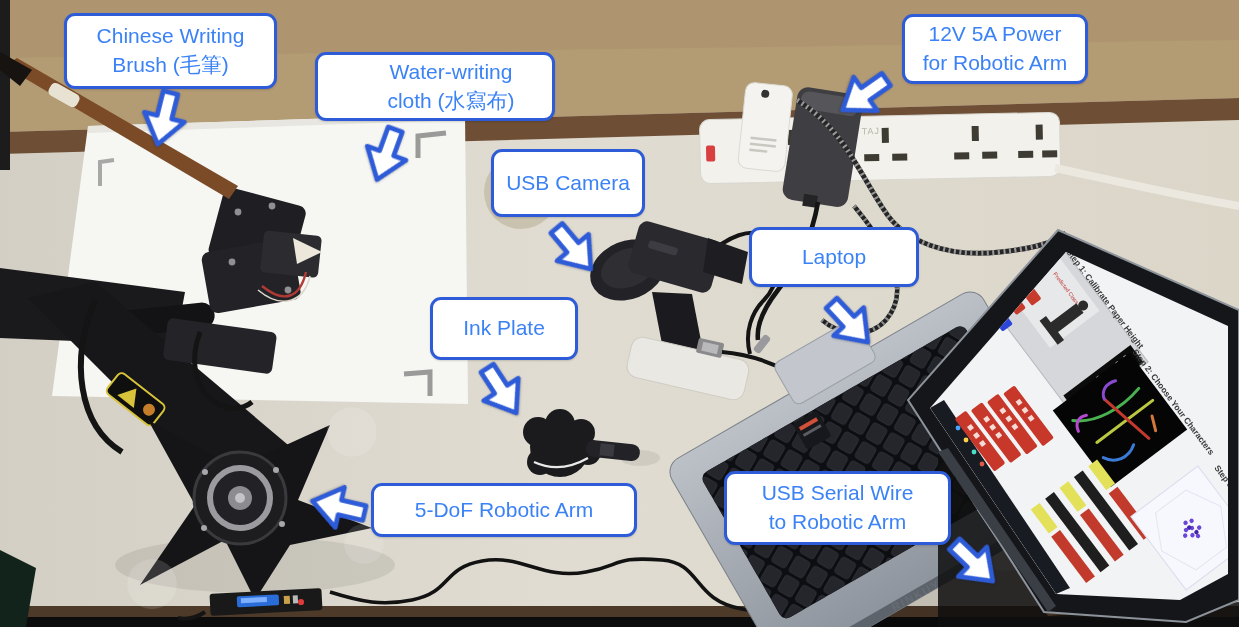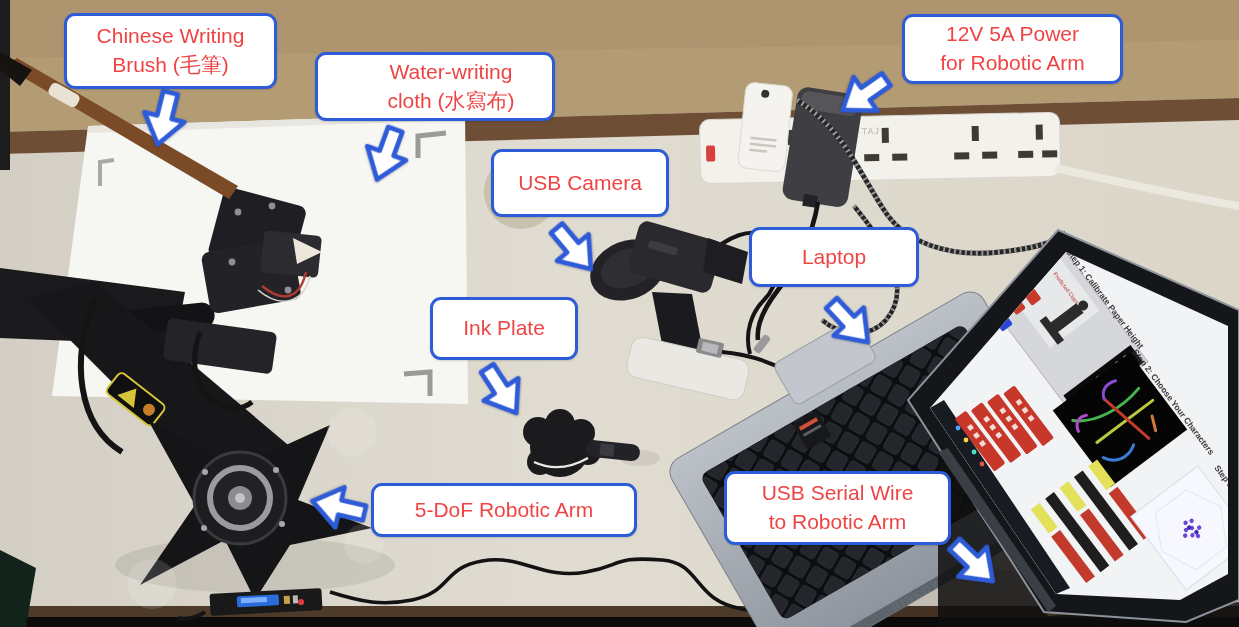--- a/index.html
+++ b/index.html
@@ -4,28 +4,28 @@
 <style>
   html,body{margin:0;padding:0;background:#000;}
   .stage{
     position:relative;width:1239px;height:627px;overflow:hidden;
     font-family:"Liberation Sans", sans-serif;background:#d8d4c9;
   }
   svg.scene{position:absolute;left:0;top:0;}
   .callout{
     position:absolute;box-sizing:border-box;
     background:#ffffff;border:3px solid #2e5bd7;border-radius:11px;
-    color:#ef4444;font-size:21px;line-height:1.38;text-align:center;
+    color:#3b82f6;font-size:21px;line-height:1.38;text-align:center;
     white-space:pre-line;display:flex;align-items:center;justify-content:center;
     padding:4px 8px;box-shadow:0 1px 2px rgba(0,0,0,.15);
   }
   #co-brush {left:64px;  top:13px;  width:213px; height:76px;}
   #co-cloth {left:315px; top:52px;  width:240px; height:69px;padding-left:40px;}
-  #co-power {left:902px; top:14px;  width:221px; height:70px;}
-  #co-camera{left:491px; top:149px; width:178px; height:68px;}
+  #co-power {left:902px; top:14px;  width:186px; height:70px;}
+  #co-camera{left:491px; top:149px; width:154px; height:68px;}
   #co-laptop{left:749px; top:227px; width:170px; height:60px;}
   #co-ink   {left:430px; top:297px; width:148px; height:63px;}
   #co-arm   {left:371px; top:483px; width:266px; height:54px;}
   #co-serial{left:724px; top:471px; width:227px; height:74px;}
   .arrow{position:absolute;width:56px;height:62px;filter:drop-shadow(0 1px 1px rgba(0,0,0,.25));}
   #ar-brush {left:136px;top:88px; transform:rotate(14deg);}
   #ar-cloth {left:358px;top:124px;transform:rotate(20deg);}
   #ar-power {left:836px;top:64px; transform:rotate(55deg);}
   #ar-camera{left:546px;top:218px;transform:rotate(-40deg);}
   #ar-laptop{left:822px;top:292px;transform:rotate(-43deg);}

